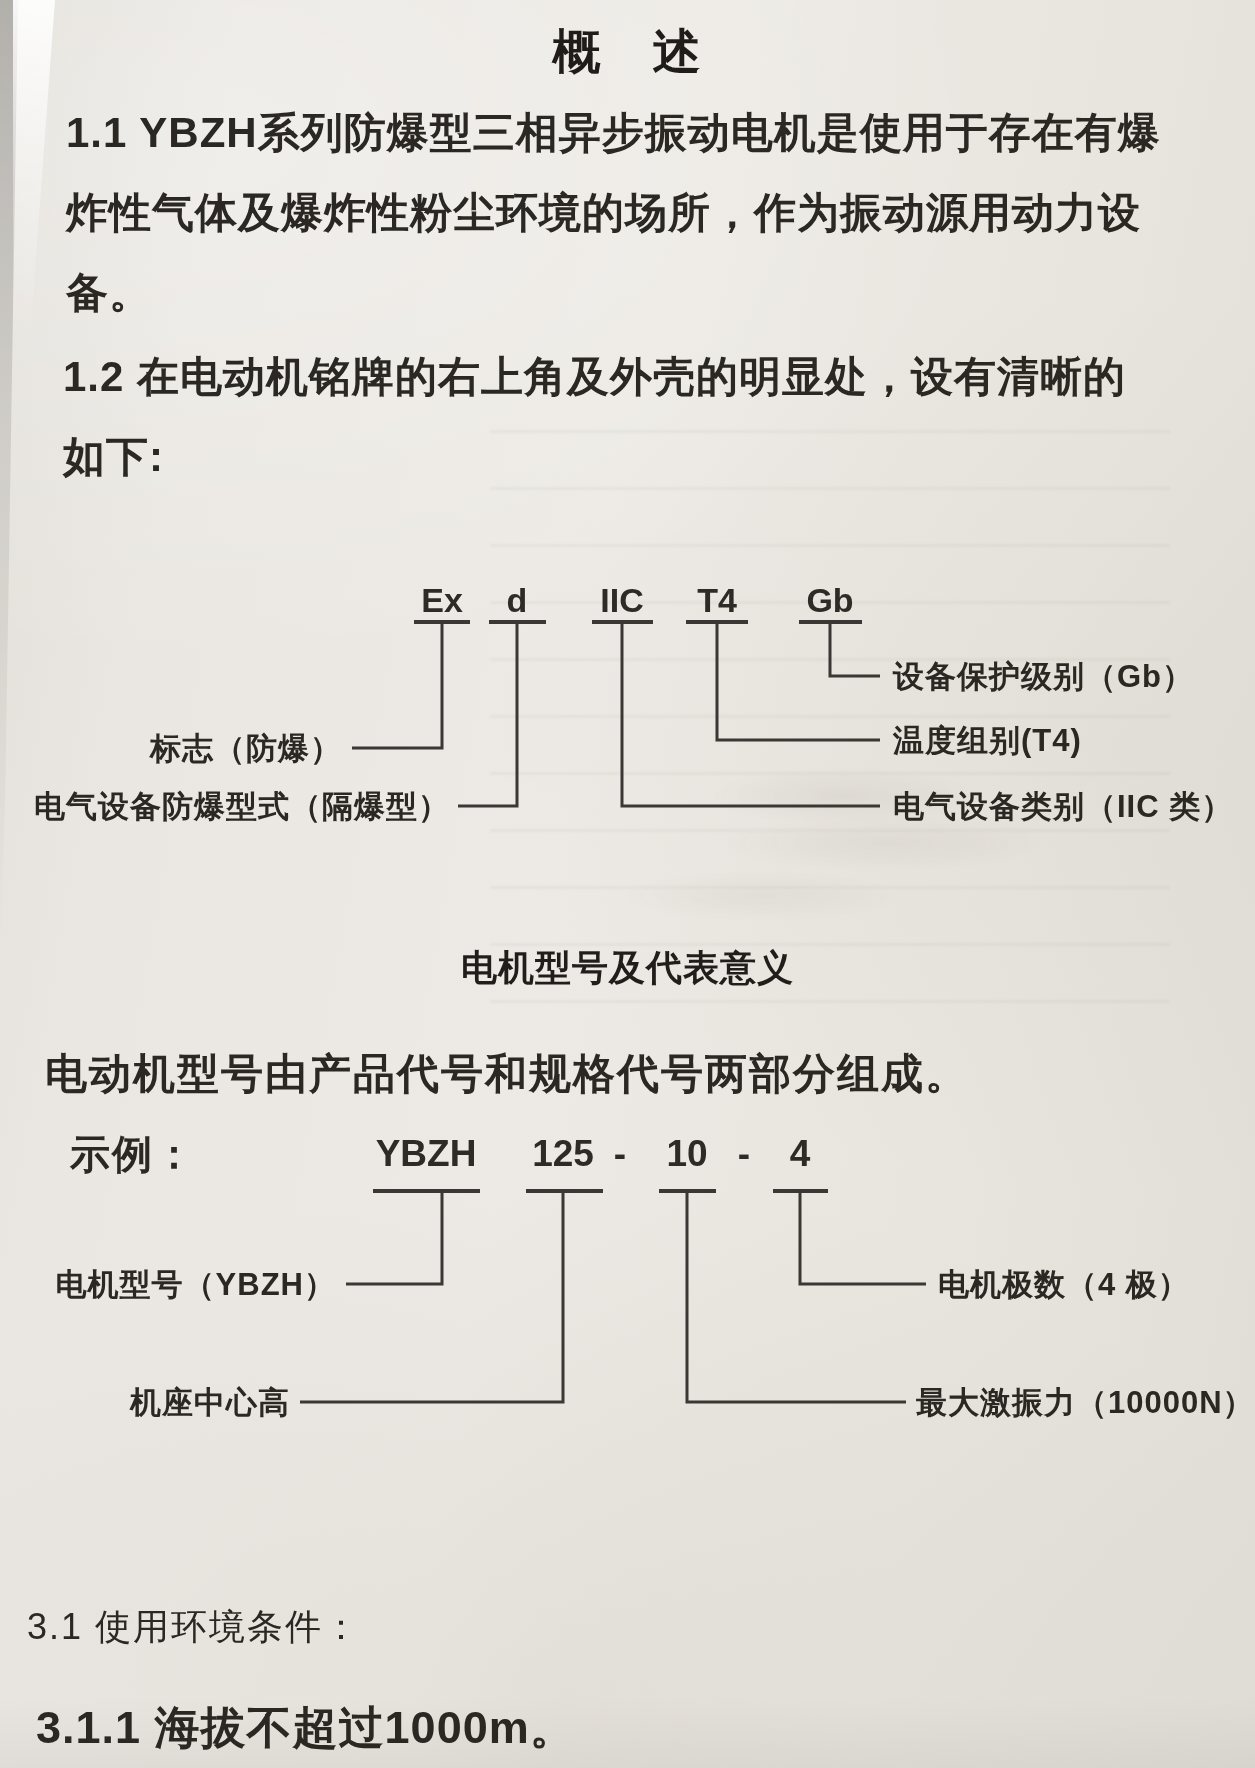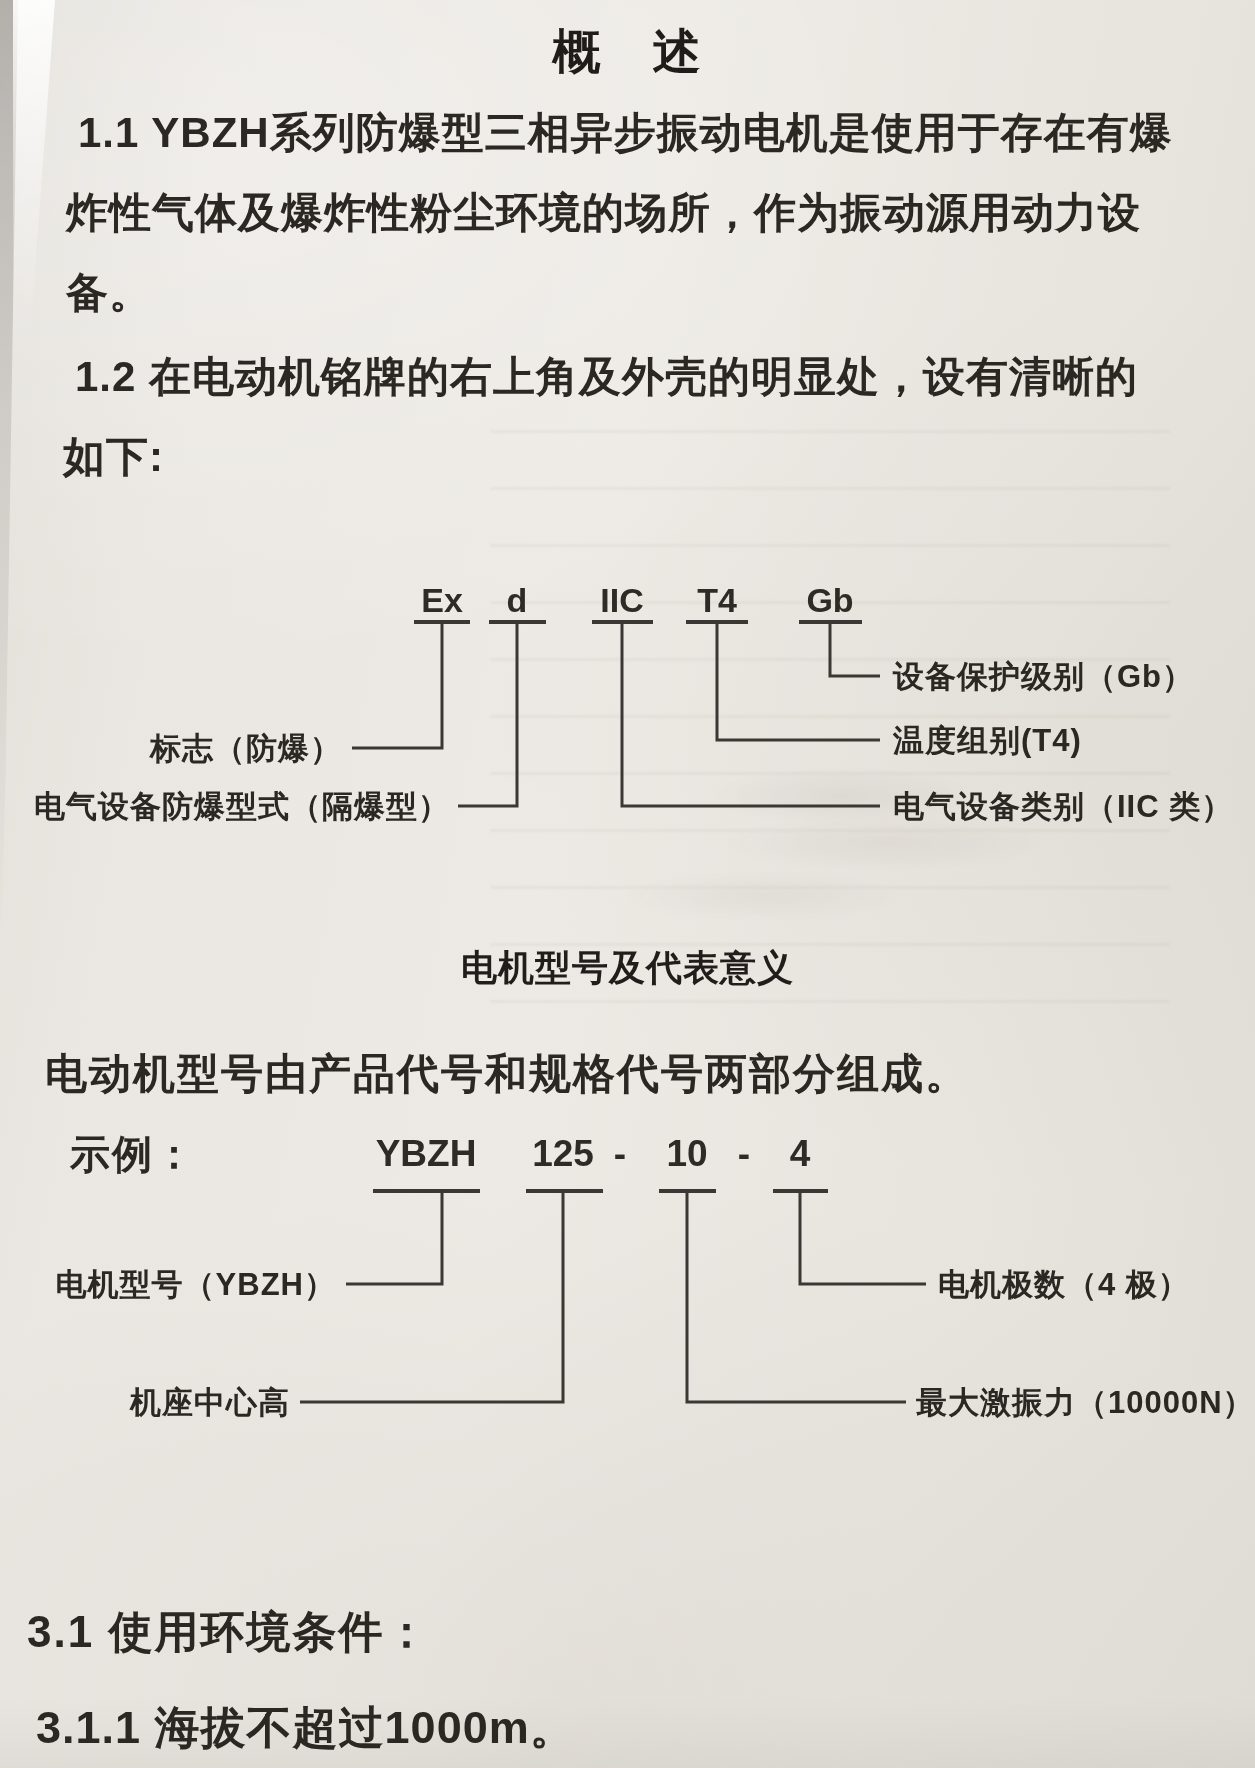--- a/index.html
+++ b/index.html
@@ -36,31 +36,31 @@
   }
   .bottom-shade{
     position:absolute;left:0;bottom:0;width:100%;height:70px;
     background:linear-gradient(to bottom, rgba(0,0,0,0), rgba(60,55,48,.05));
   }
   .doc-title{
     position:absolute;left:0;top:20px;width:100%;
     text-align:center;font-size:48px;font-weight:800;color:#1f1c19;letter-spacing:2px;
   }
   .para{position:absolute;white-space:nowrap;font-size:42px;font-weight:600;line-height:80px;letter-spacing:1px;}
-  .para .indent{margin-left:12px;}
+  .para .indent{}
   #para11{left:66px;top:93px;}
   #para12{left:63px;top:337px;}
   .section-heading{
     position:absolute;left:0;width:100%;text-align:center;
     font-weight:800;color:#201d1a;letter-spacing:1px;white-space:nowrap;
   }
   #model-heading{top:944px;font-size:36px;}
   #cond-heading{top:1505px;font-size:50px;}
   #model-intro{position:absolute;left:45px;top:1046px;font-size:42px;font-weight:600;letter-spacing:2px;white-space:nowrap;}
-  #item31{position:absolute;left:27px;top:1603px;font-size:44px;font-weight:700;letter-spacing:2px;white-space:nowrap;}
+  #item31{position:absolute;left:27px;top:1603px;font-size:36px;font-weight:400;letter-spacing:2px;white-space:nowrap;}
   #item311{position:absolute;left:36px;top:1698px;font-size:45px;font-weight:600;letter-spacing:1px;white-space:nowrap;}
   svg{position:absolute;left:0;overflow:visible;}
   #exdiag{top:555px;}
   #modeldiag{top:1120px;}
   .tok{font-size:34px;font-weight:600;fill:#2e2b27;}
   .tok2{font-size:37px;font-weight:600;fill:#2e2b27;}
   .dlabel{font-size:31px;font-weight:600;fill:#2b2823;letter-spacing:1px;}
   .example{font-size:40px;font-weight:600;fill:#2b2823;letter-spacing:2px;}
   .ln{stroke:#3a3734;stroke-width:3;fill:none;}
   .ul{stroke:#3a3734;stroke-width:4;fill:none;}

